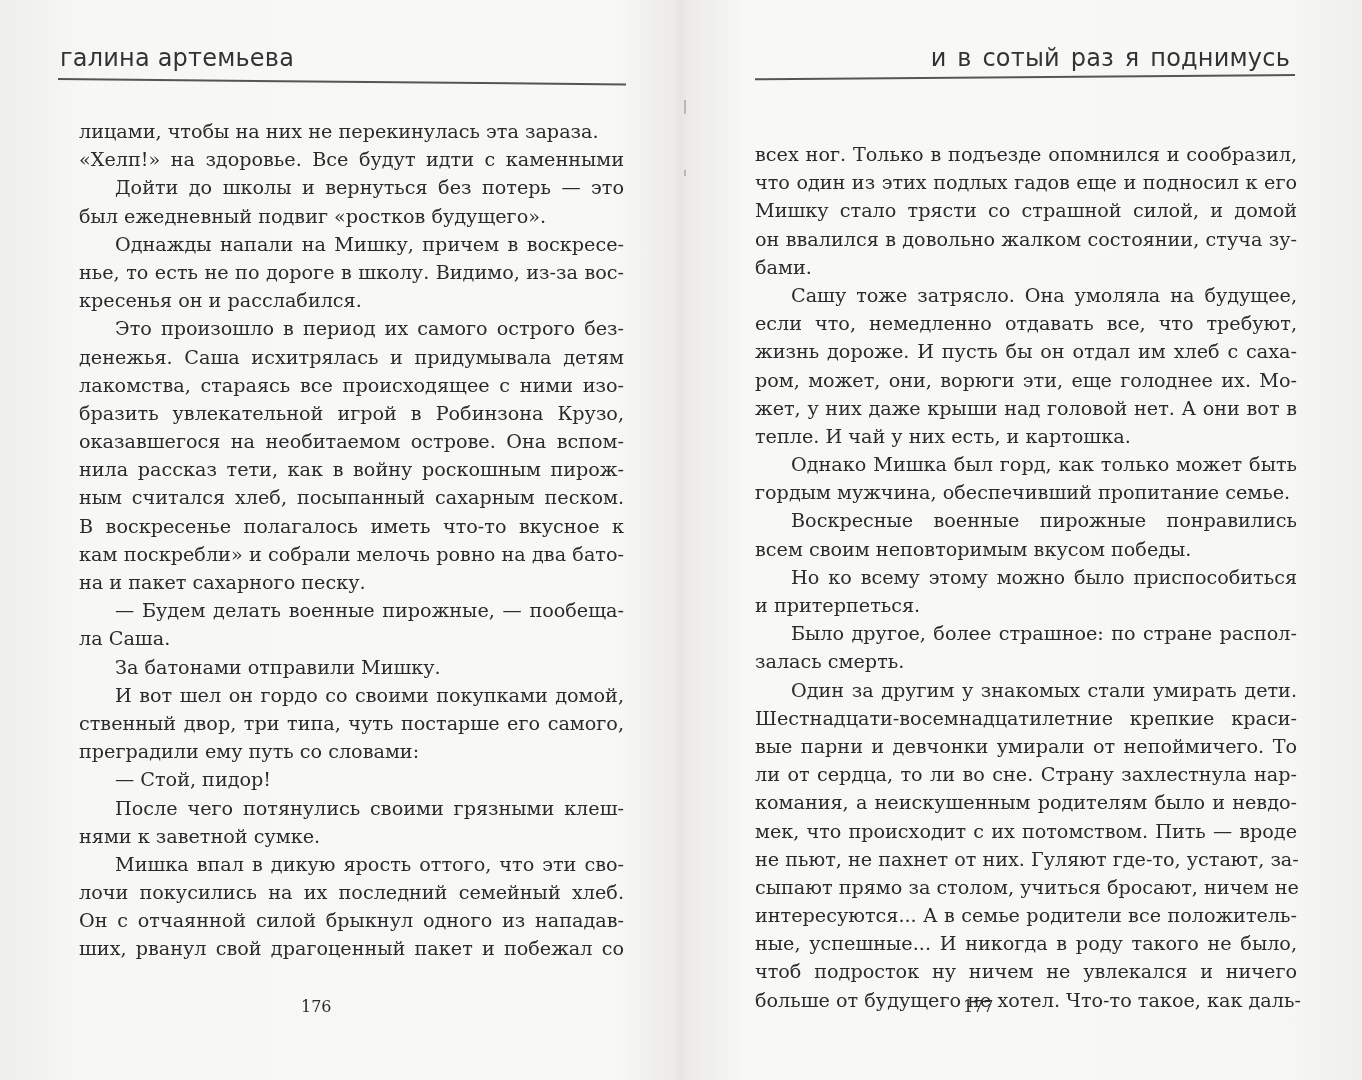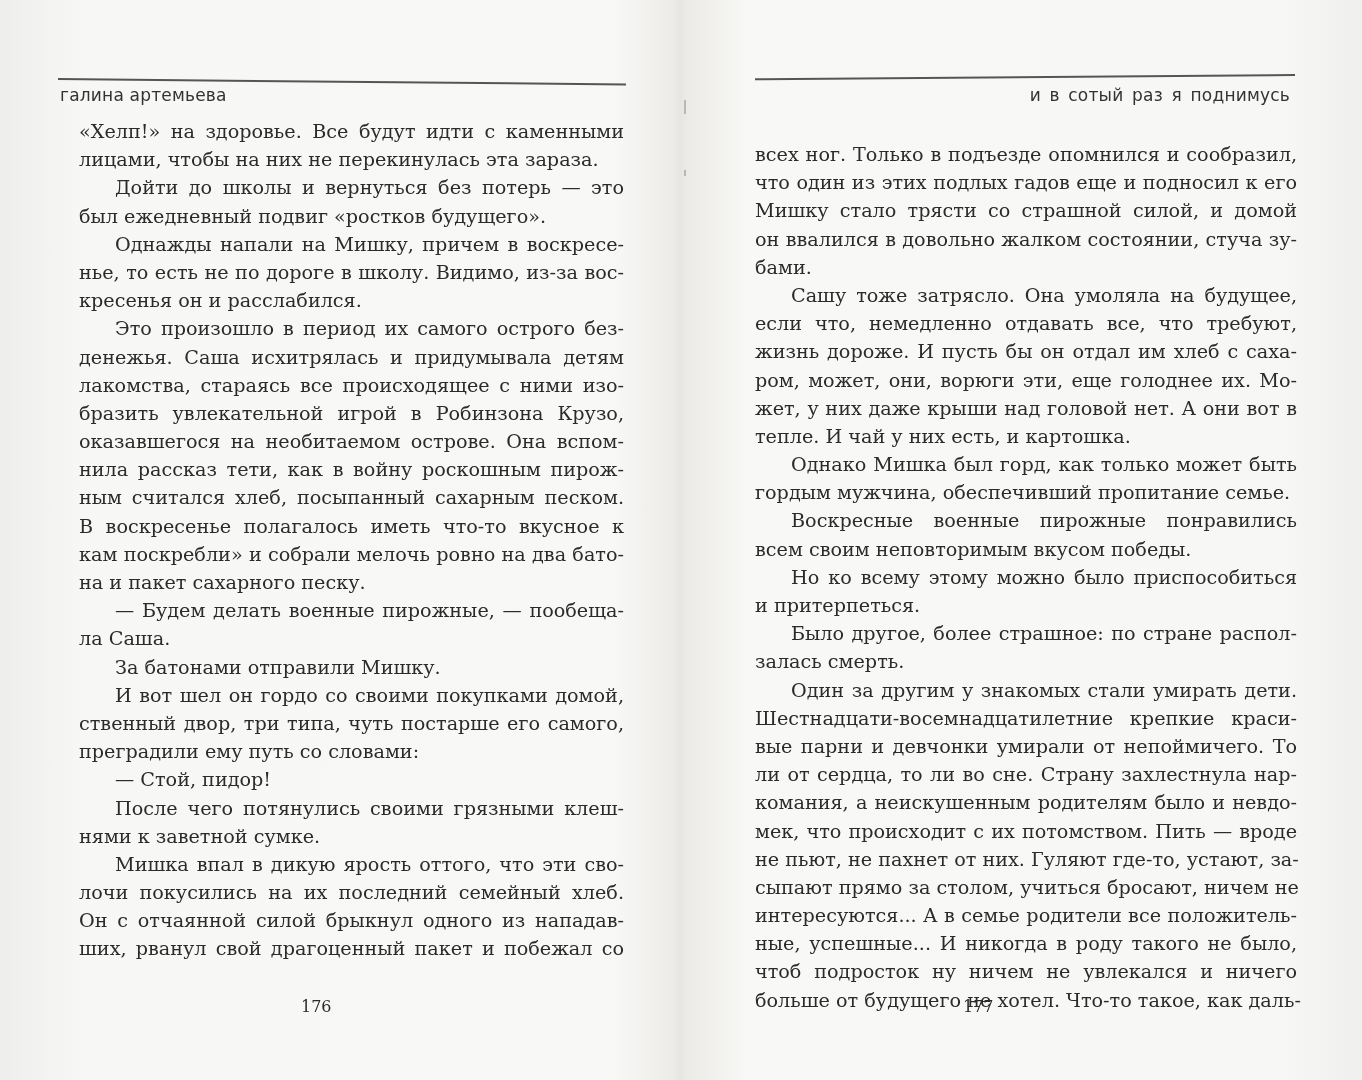--- a/index.html
+++ b/index.html
@@ -14,22 +14,22 @@
     position: absolute; left: 0; top: 0; width: 1362px; height: 1080px;
     background: linear-gradient(90deg, #eeeeec 0%, #f7f7f5 6%, #f8f8f6 45%, #ecebe8 49.5%, #e6e5e2 50%, #ecebe8 50.5%, #f8f8f6 55%, #f7f7f5 94%, #efefed 100%);
   }
   .page { position: absolute; top: 0; height: 1080px; }
   .page.left { left: 0; width: 681px; }
   .page.right { left: 681px; width: 681px; }
 
   .running-head {
     position: absolute;
     font-family: "DejaVu Sans", "Liberation Sans", sans-serif;
-    font-size: 17px; color: #333; letter-spacing: 0.2px;
-    top: 44px; white-space: nowrap; margin-top: 41px;
+    font-size: 24px; color: #333; letter-spacing: 0.2px;
+    top: 44px; white-space: nowrap;
   }
   .page.left .running-head { left: 60px; }
   .page.right .running-head { right: 72px; word-spacing: 3px; }
 
   .head-rule { position: absolute; height: 2px; background: #555; }
   .page.left .head-rule {
     left: 58px; width: 568px; top: 78px;
     transform: rotate(0.55deg); transform-origin: left center;
   }
   .page.right .head-rule {
@@ -62,22 +62,22 @@
 </style>
 </head>
 <body>
 
 <div class="spread">
 
   <div class="page left">
     <div class="running-head">галина артемьева</div>
     <div class="head-rule"></div>
     <div class="body-text">
+        <span class="line last">лицами, чтобы на них не перекинулась эта зараза.</span>
         <span class="line">«Хелп!» на здоровье. Все будут идти с каменными</span>
-        <span class="line last">лицами, чтобы на них не перекинулась эта зараза.</span>
         <span class="line indent">Дойти до школы и вернуться без потерь — это</span>
         <span class="line last">был ежедневный подвиг «ростков будущего».</span>
         <span class="line indent">Однажды напали на Мишку, причем в воскресе-</span>
         <span class="line">нье, то есть не по дороге в школу. Видимо, из-за вос-</span>
         <span class="line last">кресенья он и расслабился.</span>
         <span class="line indent">Это произошло в период их самого острого без-</span>
         <span class="line">денежья. Саша исхитрялась и придумывала детям</span>
         <span class="line">лакомства, стараясь все происходящее с ними изо-</span>
         <span class="line">бразить увлекательной игрой в Робинзона Крузо,</span>
         <span class="line">оказавшегося на необитаемом острове. Она вспом-</span>

